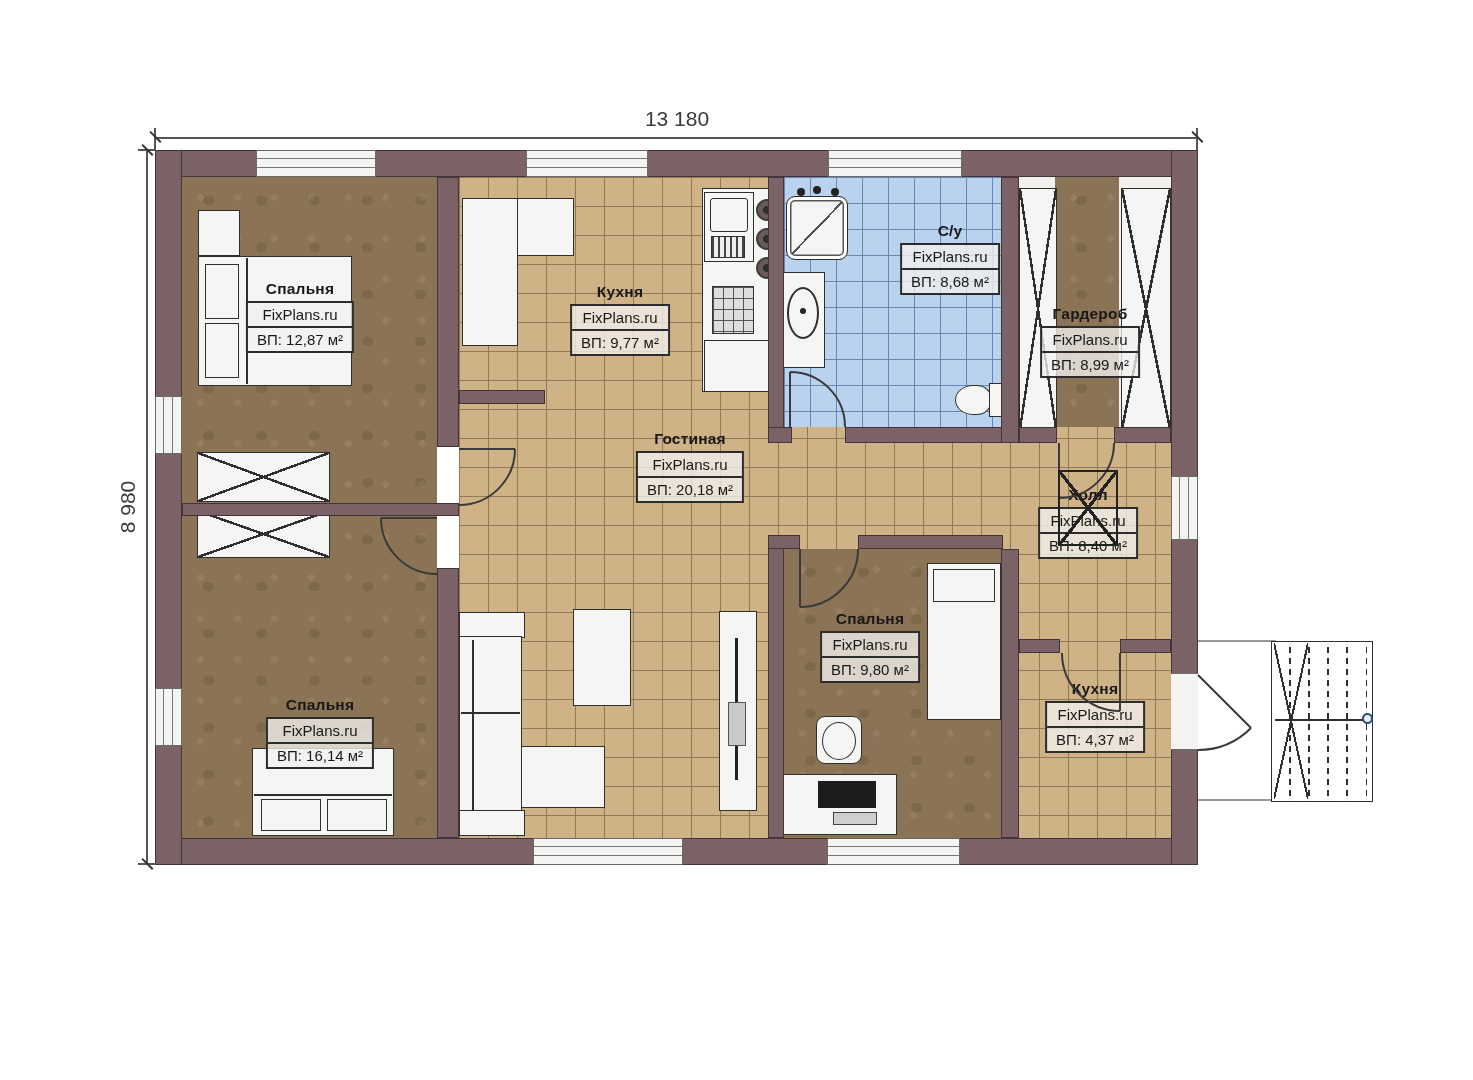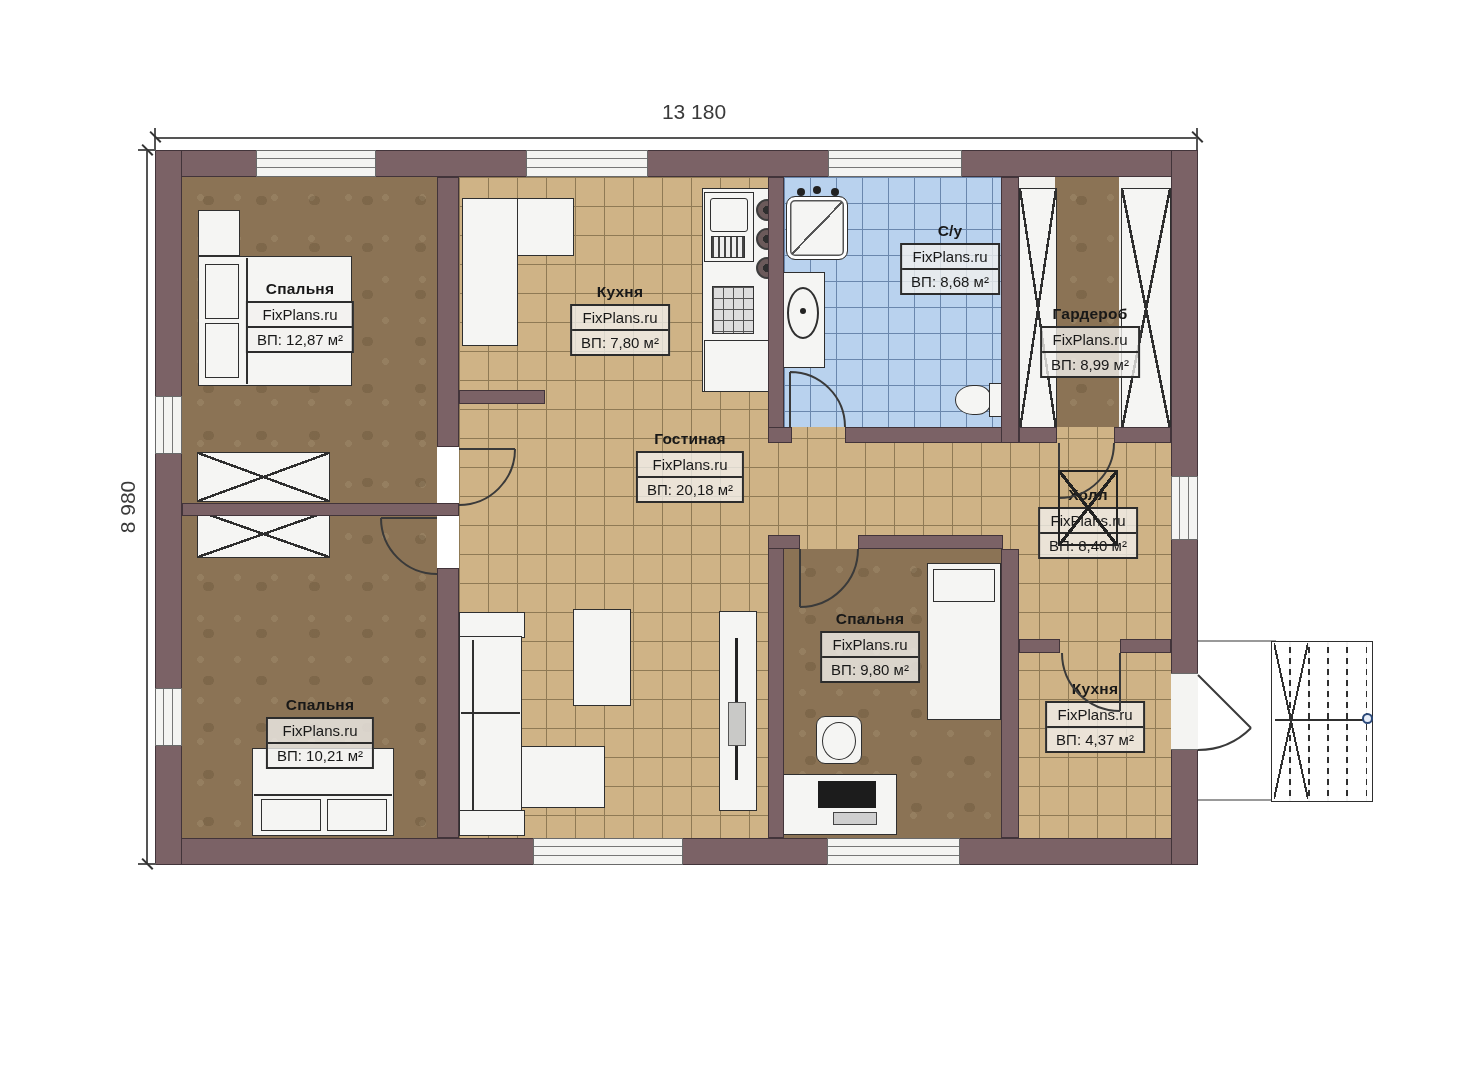--- a/index.html
+++ b/index.html
@@ -198,21 +198,21 @@
     <div class="room-name">Спальня</div>
     <div class="label-boxes">
       <div class="label-row">FixPlans.ru</div>
       <div class="label-row">ВП: 12,87 м²</div>
     </div>
   </div>
   <div class="room-label" style="left:620px;top:283px;">
     <div class="room-name">Кухня</div>
     <div class="label-boxes">
       <div class="label-row">FixPlans.ru</div>
-      <div class="label-row">ВП: 7,80 м²</div>
+      <div class="label-row">ВП: 9,77 м²</div>
     </div>
   </div>
   <div class="room-label" style="left:950px;top:222px;">
     <div class="room-name">С/у</div>
     <div class="label-boxes">
       <div class="label-row">FixPlans.ru</div>
       <div class="label-row">ВП: 8,68 м²</div>
     </div>
   </div>
   <div class="room-label" style="left:1090px;top:305px;">
@@ -247,30 +247,30 @@
     <div class="room-name">Кухня</div>
     <div class="label-boxes">
       <div class="label-row">FixPlans.ru</div>
       <div class="label-row">ВП: 4,37 м²</div>
     </div>
   </div>
   <div class="room-label" style="left:320px;top:696px;">
     <div class="room-name">Спальня</div>
     <div class="label-boxes">
       <div class="label-row">FixPlans.ru</div>
-      <div class="label-row">ВП: 10,21 м²</div>
+      <div class="label-row">ВП: 16,14 м²</div>
     </div>
   </div>
 
   <div class="dim-line" style="left:155px;top:137px;width:1043px;height:1.8px;"></div>
   <div class="dim-line" style="left:154px;top:128px;width:1.8px;height:22px;"></div>
   <div class="dim-line" style="left:1196px;top:128px;width:1.8px;height:22px;"></div>
   <div class="dim-tick" style="left:148px;top:136px;"></div>
   <div class="dim-tick" style="left:1190px;top:136px;"></div>
-  <div class="dim-label" style="left:677px;top:100px;transform:translateX(-50%);margin-left:17px;">13 180</div>
+  <div class="dim-label" style="left:677px;top:107px;transform:translateX(-50%);">13 180</div>
 
   <div class="dim-line" style="left:146px;top:150px;width:1.8px;height:715px;"></div>
   <div class="dim-line" style="left:138px;top:149px;width:18px;height:1.8px;"></div>
   <div class="dim-line" style="left:138px;top:863px;width:18px;height:1.8px;"></div>
   <div class="dim-tick" style="left:140px;top:149px;"></div>
   <div class="dim-tick" style="left:140px;top:863px;"></div>
   <div class="dim-label" style="left:68px;top:495px;width:120px;text-align:center;transform:rotate(-90deg);">8 980</div>
 
 </div>
 

